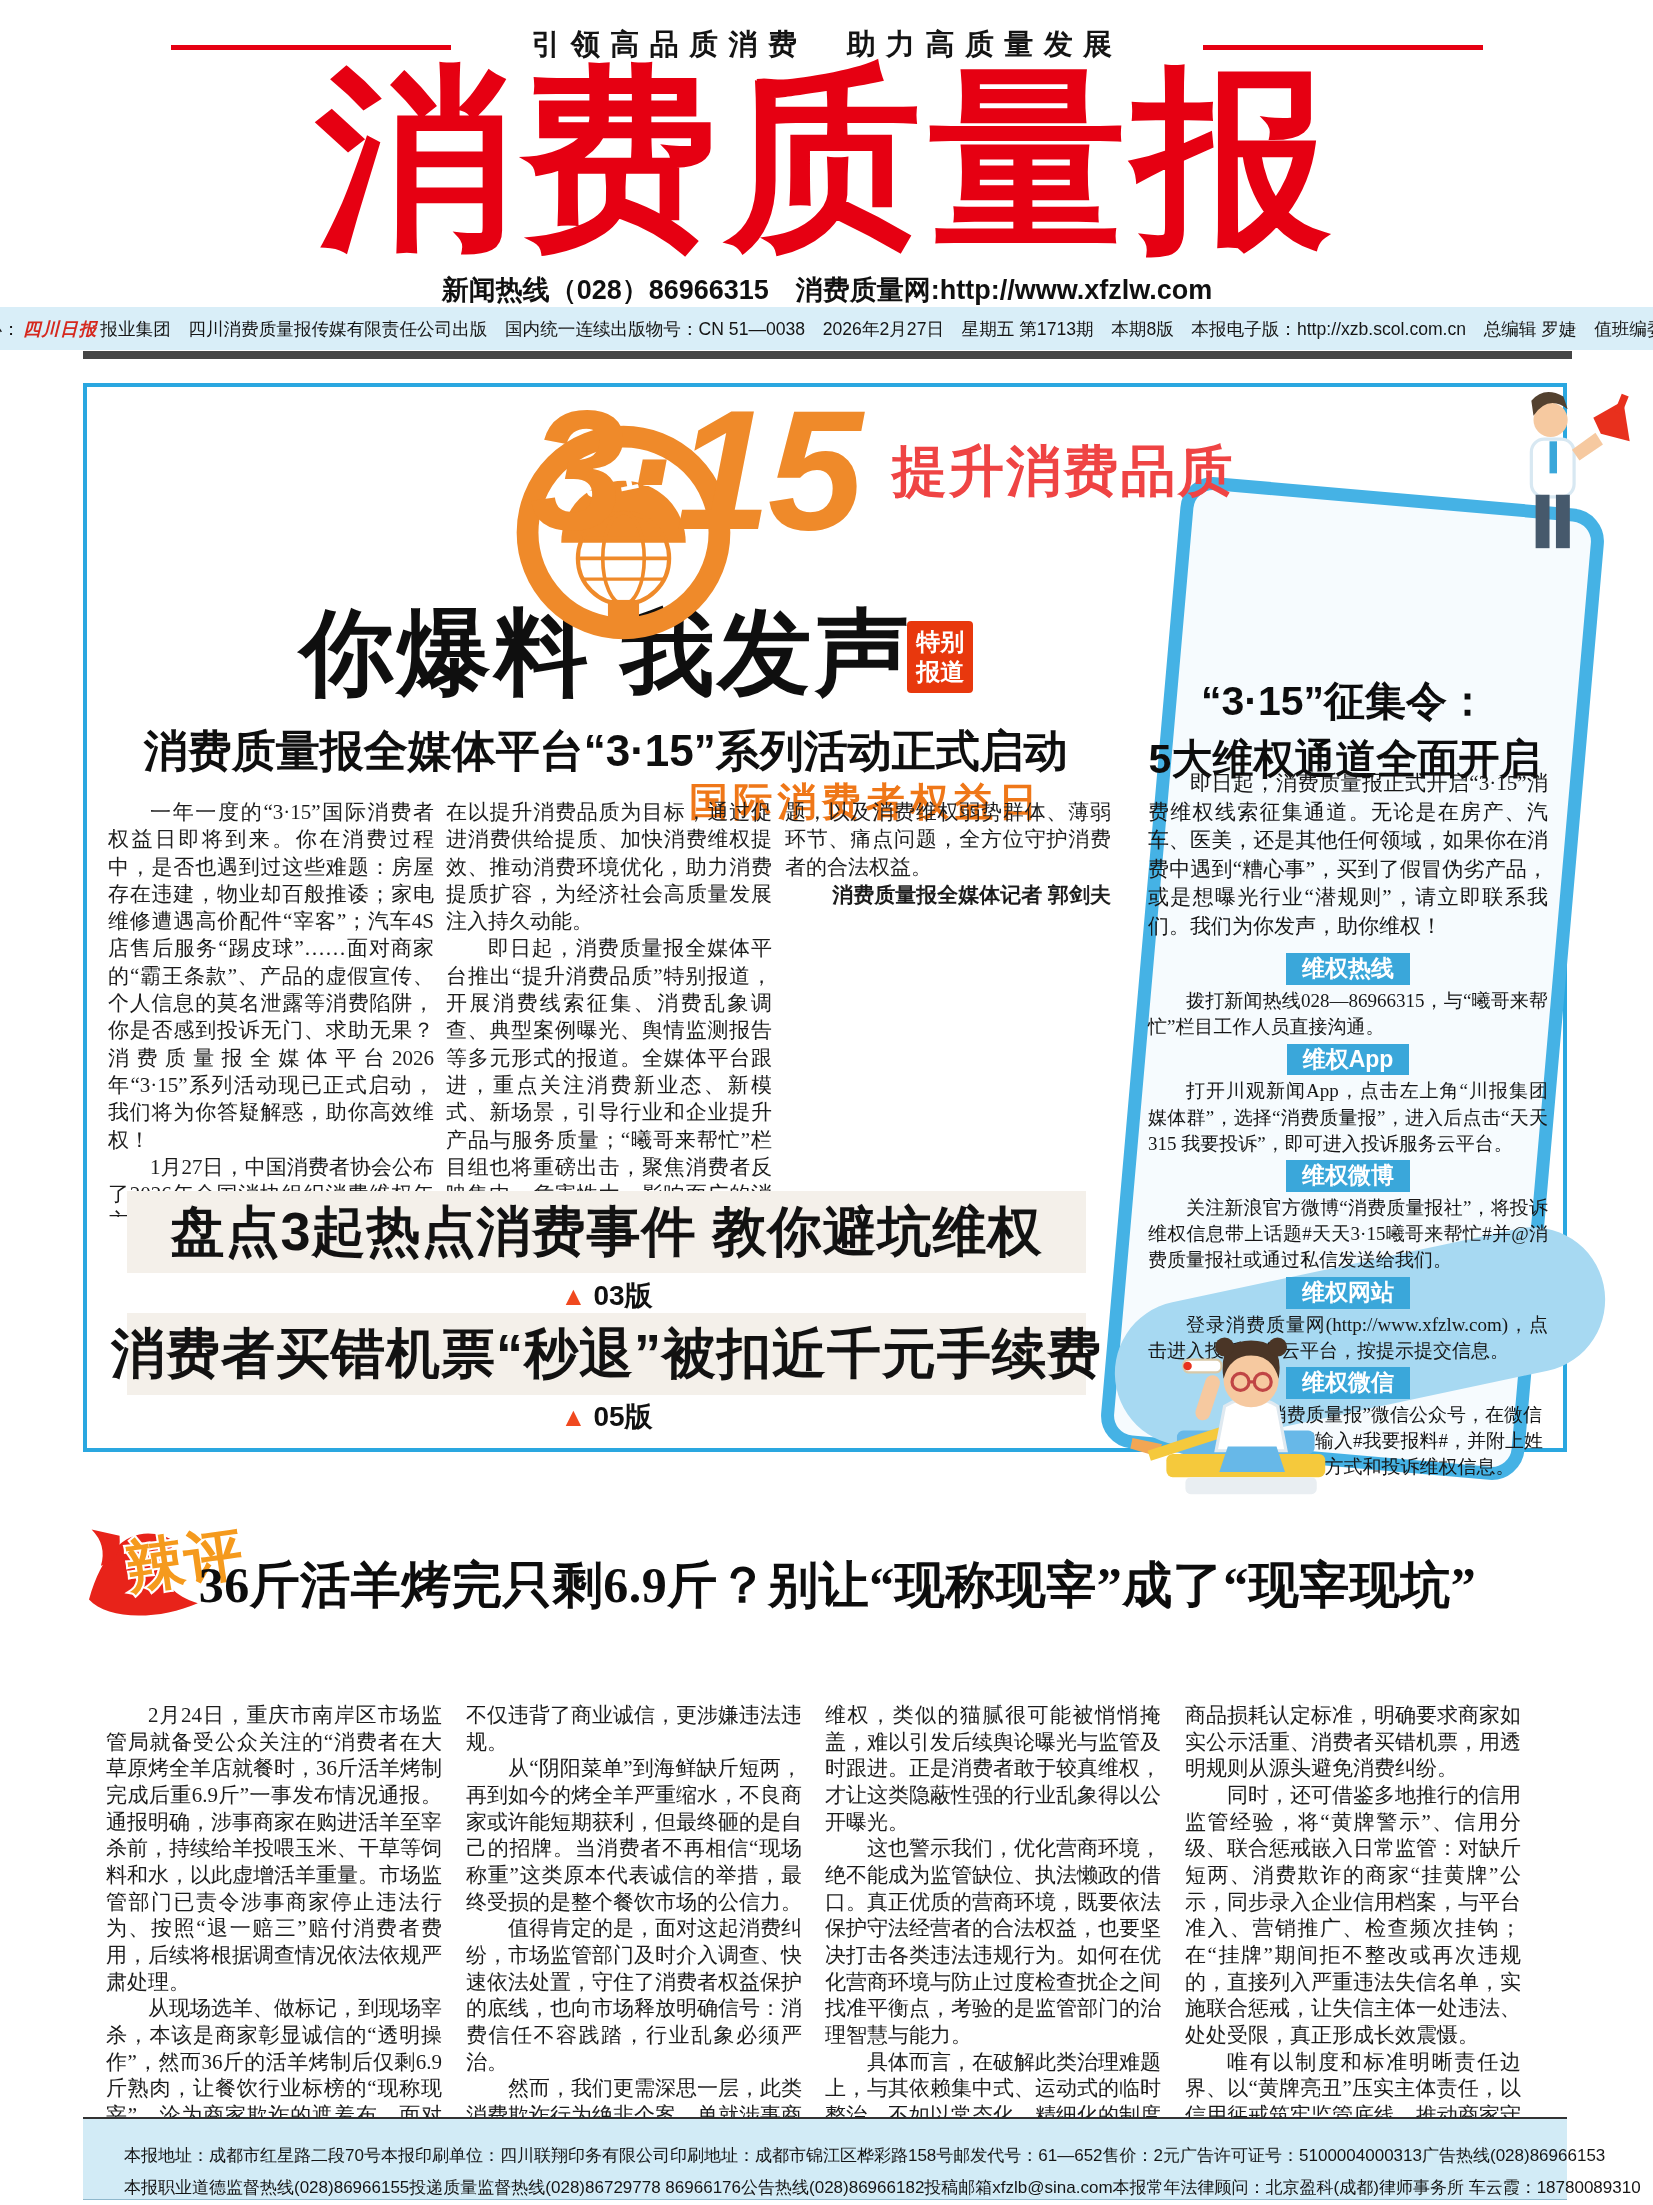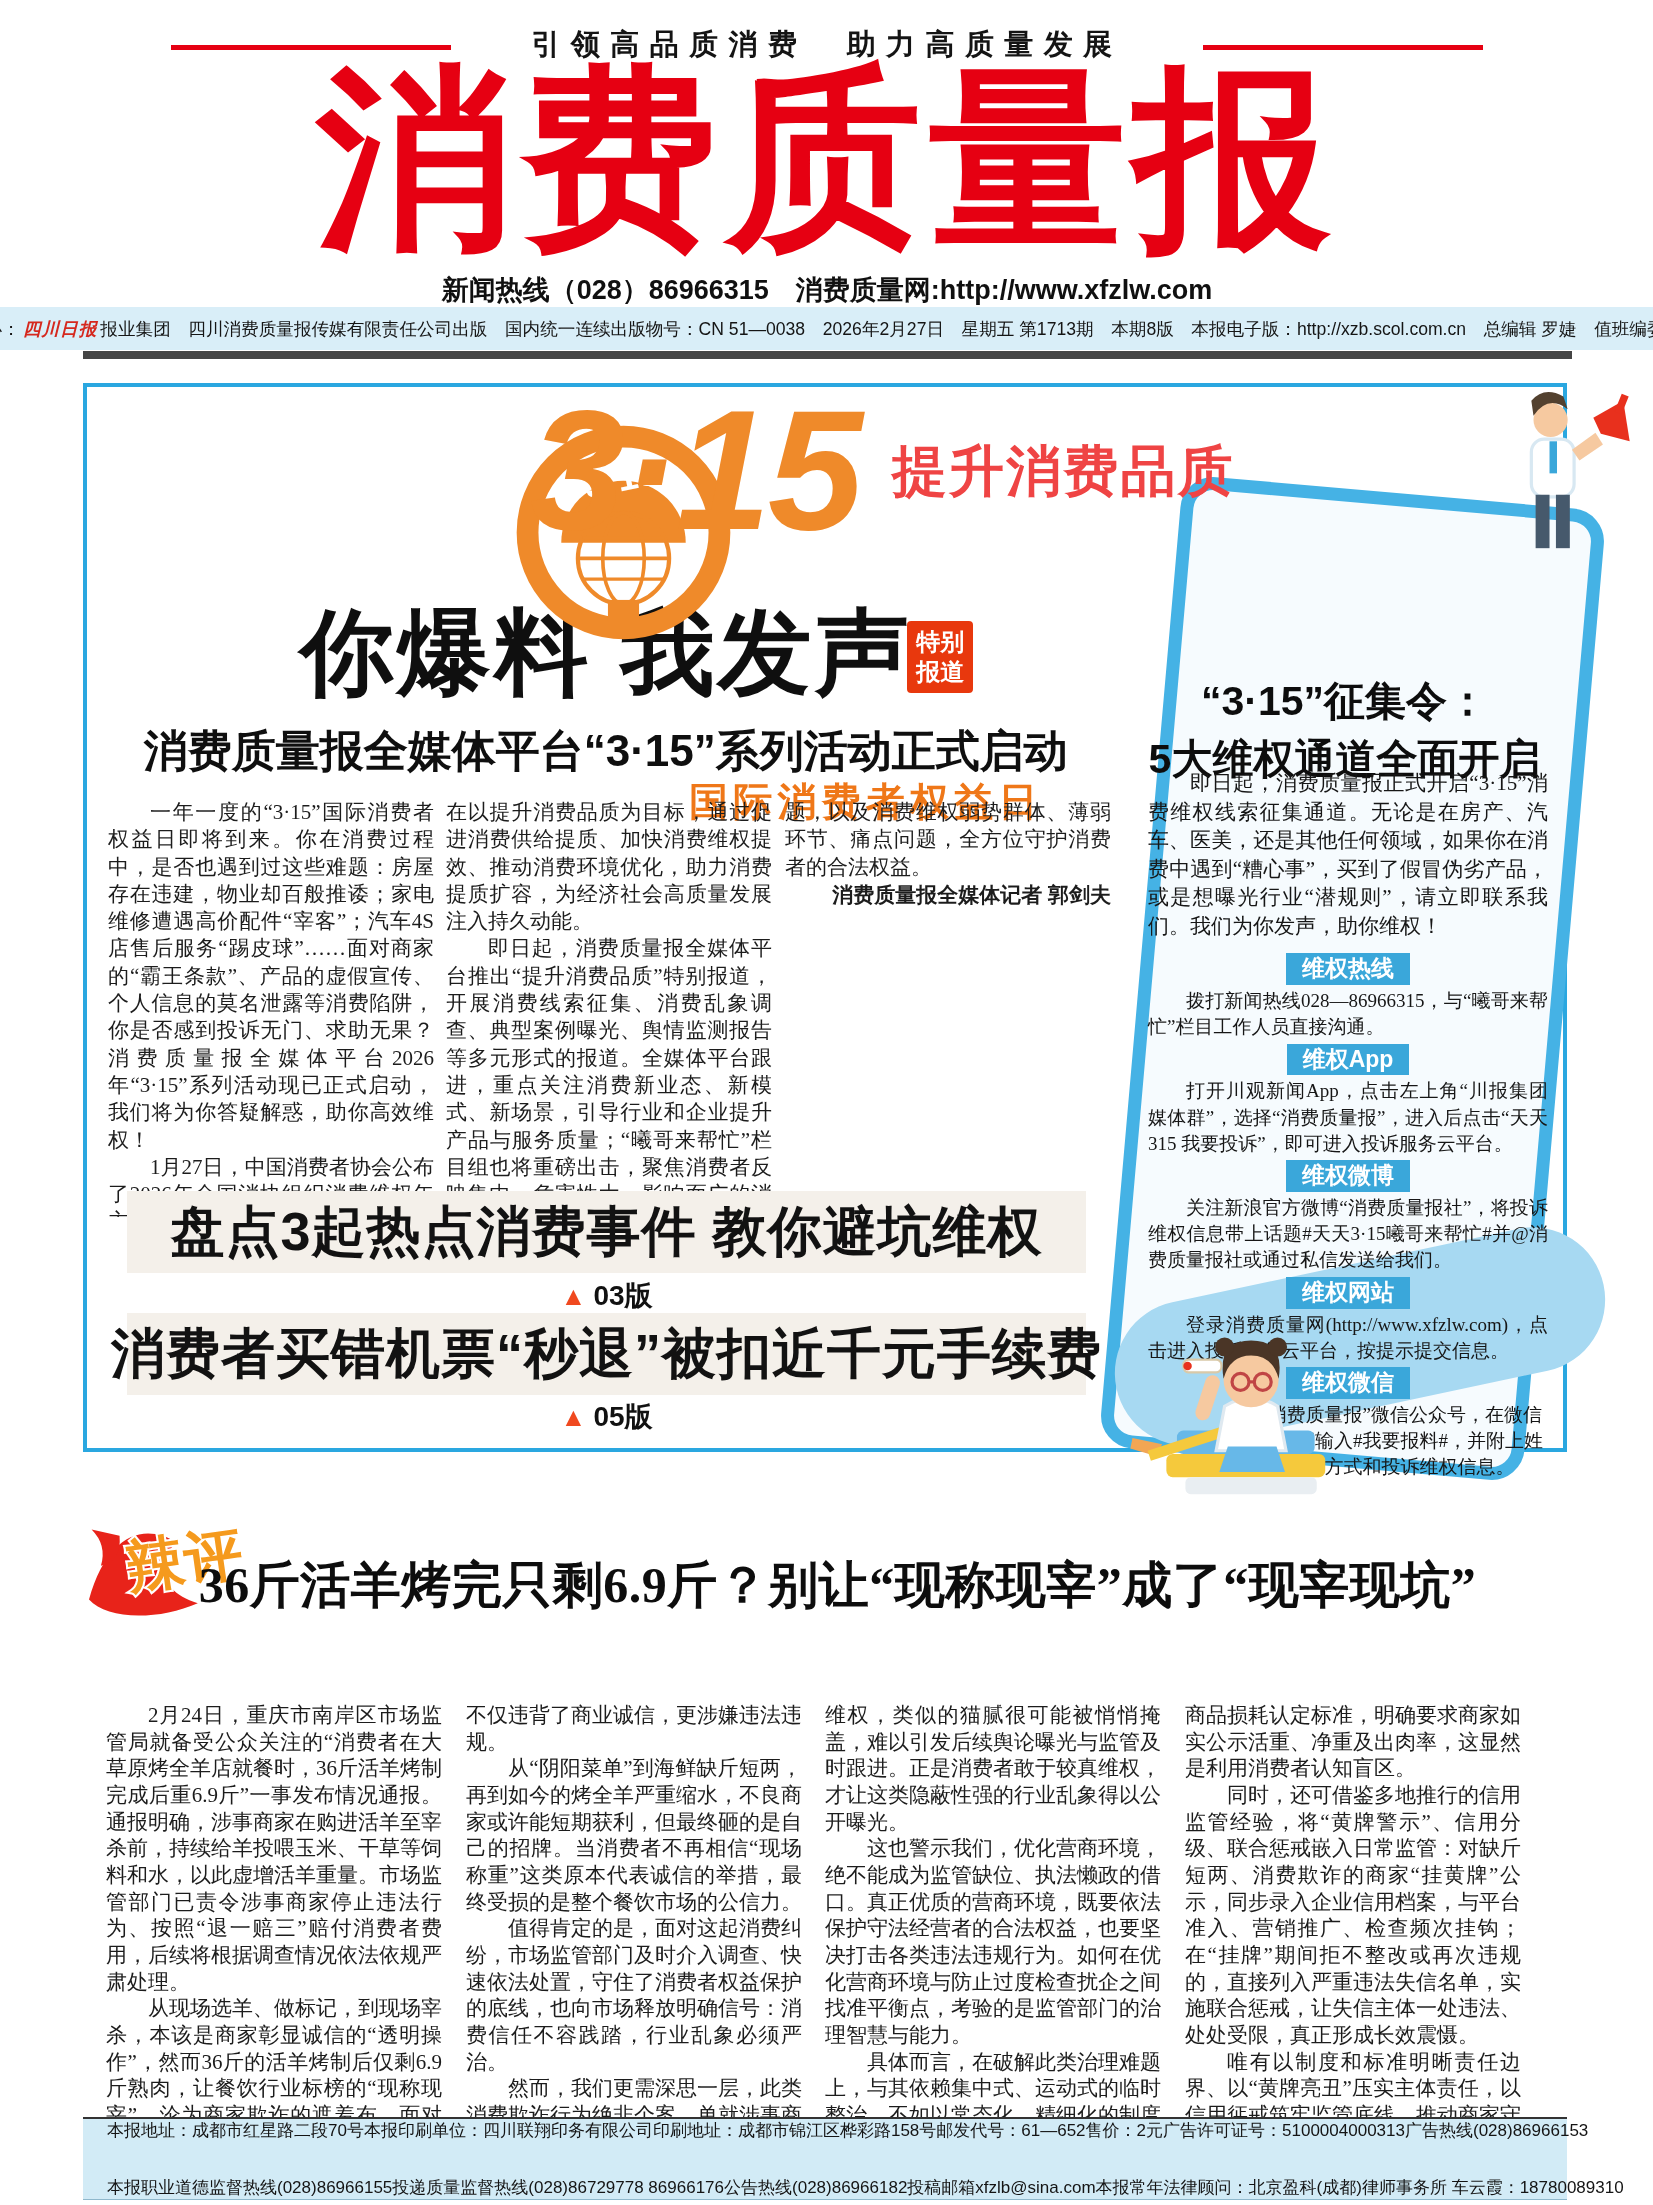--- a/index.html
+++ b/index.html
@@ -82,21 +82,21 @@
   .comm-byline{left:86px;top:1636px;width:1483px;text-align:center;font-size:23px;font-weight:600;color:#161616;}
   .commcol{top:1702px;width:336px;height:423px;font-family:"Liberation Serif","DejaVu Serif",serif;
            font-size:21px;line-height:1.27;text-align:justify;color:#1c1c1c;overflow:hidden;}
   .commcol p{margin:0;text-indent:2em;}
   .commcol p.cont{text-indent:0;}
   .ccol1{left:106px;} .ccol2{left:466px;} .ccol3{left:825px;} .ccol4{left:1185px;}
 
   
   .footer{left:83px;top:2117px;width:1484px;height:83px;background:#d2ebf6;
           border-top:2.1px solid #333;border-bottom:1px solid #8fb8cc;box-sizing:border-box;
-          display:flex;flex-direction:column;justify-content:space-between;gap:9.3px;padding:0 24px;}
+          display:flex;flex-direction:column;justify-content:flex-end;gap:9.3px;padding:0 41px;}
   .footer-row{display:flex;justify-content:space-between;align-items:center;font-size:17px;
               color:#141414;white-space:nowrap;}
 </style>
 </head>
 <body>
 
 <div class="page">
 
   <div class="abs slogan-rule left"></div>
   <div class="abs slogan-rule right"></div>
@@ -231,21 +231,21 @@
     <p>从“阴阳菜单”到海鲜缺斤短两，再到如今的烤全羊严重缩水，不良商家或许能短期获利，但最终砸的是自己的招牌。当消费者不再相信“现场称重”这类原本代表诚信的举措，最终受损的是整个餐饮市场的公信力。</p>
     <p>值得肯定的是，面对这起消费纠纷，市场监管部门及时介入调查、快速依法处置，守住了消费者权益保护的底线，也向市场释放明确信号：消费信任不容践踏，行业乱象必须严治。</p>
     <p>然而，我们更需深思一层，此类消费欺诈行为绝非个案。单就涉事商家而言，是临时起意的“加秤”，还是早已轻车熟路的“惯例”？很多时候，若不是消费者较真</p>
   </div>
   <div class="abs commcol ccol3">
     <p class="cont">维权，类似的猫腻很可能被悄悄掩盖，难以引发后续舆论曝光与监管及时跟进。正是消费者敢于较真维权，才让这类隐蔽性强的行业乱象得以公开曝光。</p>
     <p>这也警示我们，优化营商环境，绝不能成为监管缺位、执法懒政的借口。真正优质的营商环境，既要依法保护守法经营者的合法权益，也要坚决打击各类违法违规行为。如何在优化营商环境与防止过度检查扰企之间找准平衡点，考验的是监管部门的治理智慧与能力。</p>
     <p>具体而言，在破解此类治理难题上，与其依赖集中式、运动式的临时整治，不如以常态化、精细化的制度监管筑牢长效防线。针对鲜活商品称重这类消费纠纷高发区，可通过出台专门规范，细化鲜活</p>
   </div>
   <div class="abs commcol ccol4">
-    <p class="cont">商品损耗认定标准，明确要求商家如实公示活重、净重及出肉率，这显然是利用消费者认知盲区。</p>
+    <p class="cont">商品损耗认定标准，明确要求商家如实公示活重、消费者买错机票，用透明规则从源头避免消费纠纷。</p>
     <p>同时，还可借鉴多地推行的信用监管经验，将“黄牌警示”、信用分级、联合惩戒嵌入日常监管：对缺斤短两、消费欺诈的商家“挂黄牌”公示，同步录入企业信用档案，与平台准入、营销推广、检查频次挂钩；在“挂牌”期间拒不整改或再次违规的，直接列入严重违法失信名单，实施联合惩戒，让失信主体一处违法、处处受限，真正形成长效震慑。</p>
     <p>唯有以制度和标准明晰责任边界、以“黄牌亮丑”压实主体责任，以信用惩戒筑牢监管底线，推动商家守规守信，才能让“现称现宰”回归诚信初心，让消费更放心、市场更公平。</p>
   </div>
 
   <div class="abs footer">
     <div class="footer-row">
       <span>本报地址：成都市红星路二段70号</span>
       <span>本报印刷单位：四川联翔印务有限公司</span>
       <span>印刷地址：成都市锦江区桦彩路158号</span>
       <span>邮发代号：61—652</span>

